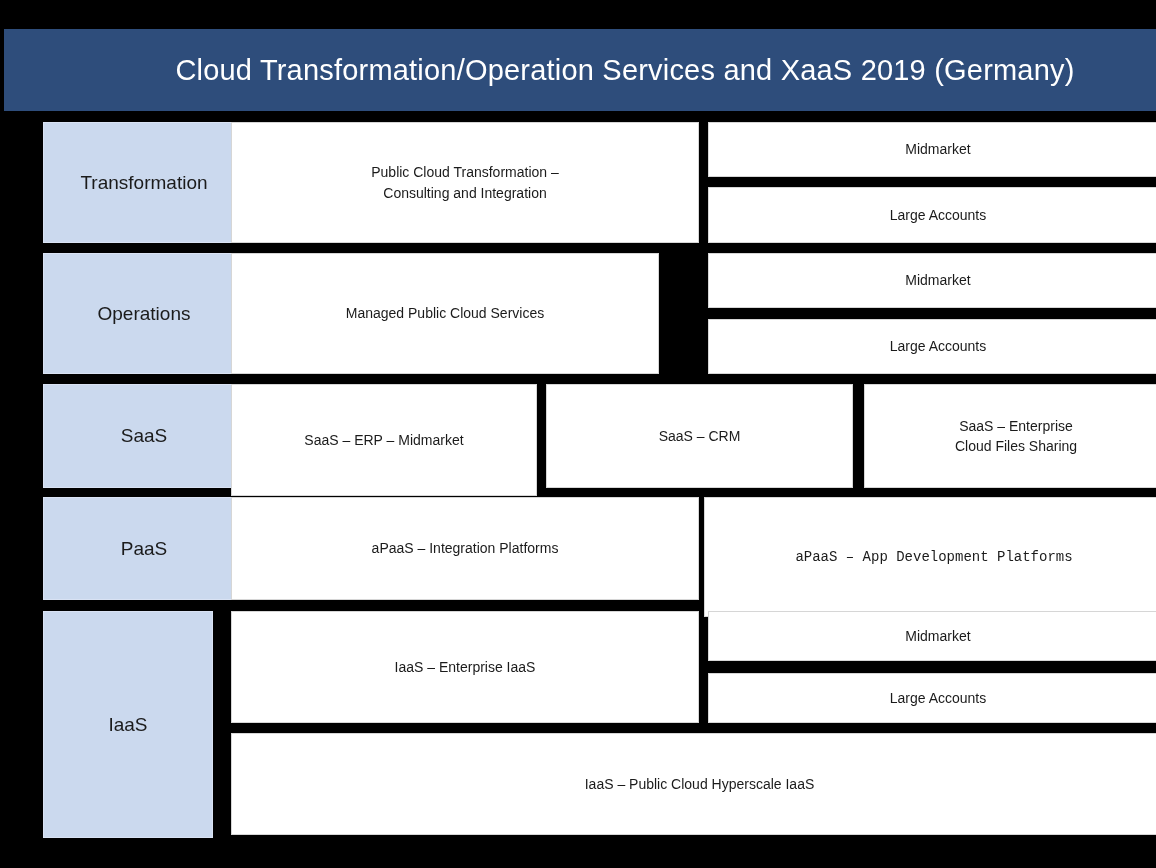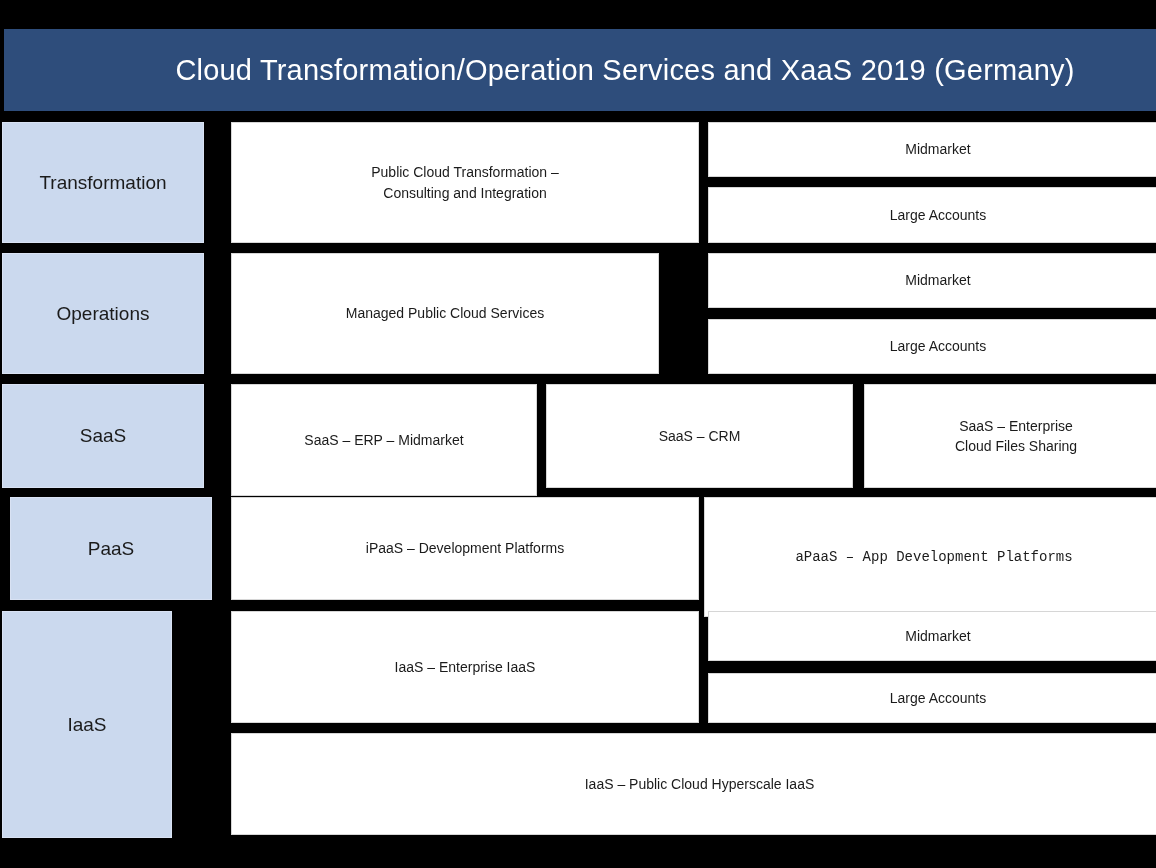--- a/index.html
+++ b/index.html
@@ -19,21 +19,21 @@
     text-align:center;
     padding-left:47px;
   }
   .rowlabel{
     position:absolute;
     background:var(--row-label-bg,#cbd9ee);
     border:1px solid #d9e2f3;
     box-sizing:border-box;
     color:var(--cell-text,#1b1b1b);
     display:flex;align-items:center;justify-content:center;
-    font-size:19px;text-align:center;
+    font-size:19px;text-align:center;margin-left:41px;
   }
   .cell{
     position:absolute;
     background:var(--cell-bg,#ffffff);
     border:1px solid #d6d6d6;
     box-sizing:border-box;
     color:var(--cell-text,#1b1b1b);
     display:flex;align-items:center;justify-content:center;
     font-size:14px;line-height:1.45;
     text-align:center;white-space:pre-line;
@@ -44,38 +44,38 @@
 </head>
 <body>
 
 <div class="canvas">
 
   <div class="hdr">Cloud Transformation/Operation Services and XaaS 2019 (Germany)</div>
 
   <div class="rowlabel" style="left:2px;top:122px;width:202px;height:121px;">Transformation</div>
   <div class="rowlabel" style="left:2px;top:253px;width:202px;height:121px;">Operations</div>
   <div class="rowlabel" style="left:2px;top:384px;width:202px;height:104px;">SaaS</div>
-  <div class="rowlabel" style="left:10px;top:497px;width:202px;height:103px;">PaaS</div>
+  <div class="rowlabel" style="left:2px;top:497px;width:202px;height:103px;">PaaS</div>
   <div class="rowlabel" style="left:2px;top:611px;width:170px;height:227px;">IaaS</div>
 
   <div class="cell" style="left:215px;top:122px;width:468px;height:121px;padding-left:8px;">Public Cloud Transformation –
 Consulting and Integration</div>
   <div class="cell" style="left:692px;top:122px;width:460px;height:55px;">Midmarket</div>
   <div class="cell" style="left:692px;top:187px;width:460px;height:56px;">Large Accounts</div>
 
   <div class="cell" style="left:215px;top:253px;width:428px;height:121px;">Managed Public Cloud Services</div>
   <div class="cell" style="left:692px;top:253px;width:460px;height:55px;">Midmarket</div>
   <div class="cell" style="left:692px;top:319px;width:460px;height:55px;">Large Accounts</div>
 
   <div class="cell" style="left:215px;top:384px;width:306px;height:112px;">SaaS – ERP – Midmarket</div>
   <div class="cell" style="left:530px;top:384px;width:307px;height:104px;">SaaS – CRM</div>
   <div class="cell" style="left:848px;top:384px;width:304px;height:104px;">SaaS – Enterprise
 Cloud Files Sharing</div>
 
-  <div class="cell" style="left:215px;top:497px;width:468px;height:103px;">iPaaS – Development Platforms</div>
+  <div class="cell" style="left:215px;top:497px;width:468px;height:103px;">aPaaS – Integration Platforms</div>
   <div class="cell" style="left:688px;top:497px;width:460px;height:120px;font-family:Liberation Mono, monospace;">aPaaS – App Development Platforms</div>
 
   <div class="cell" style="left:215px;top:611px;width:468px;height:112px;">IaaS – Enterprise IaaS</div>
   <div class="cell" style="left:692px;top:611px;width:460px;height:50px;">Midmarket</div>
   <div class="cell" style="left:692px;top:673px;width:460px;height:50px;">Large Accounts</div>
   <div class="cell" style="left:215px;top:733px;width:937px;height:102px;">IaaS – Public Cloud Hyperscale IaaS</div>
 
 </div>
 
 </body></html>

